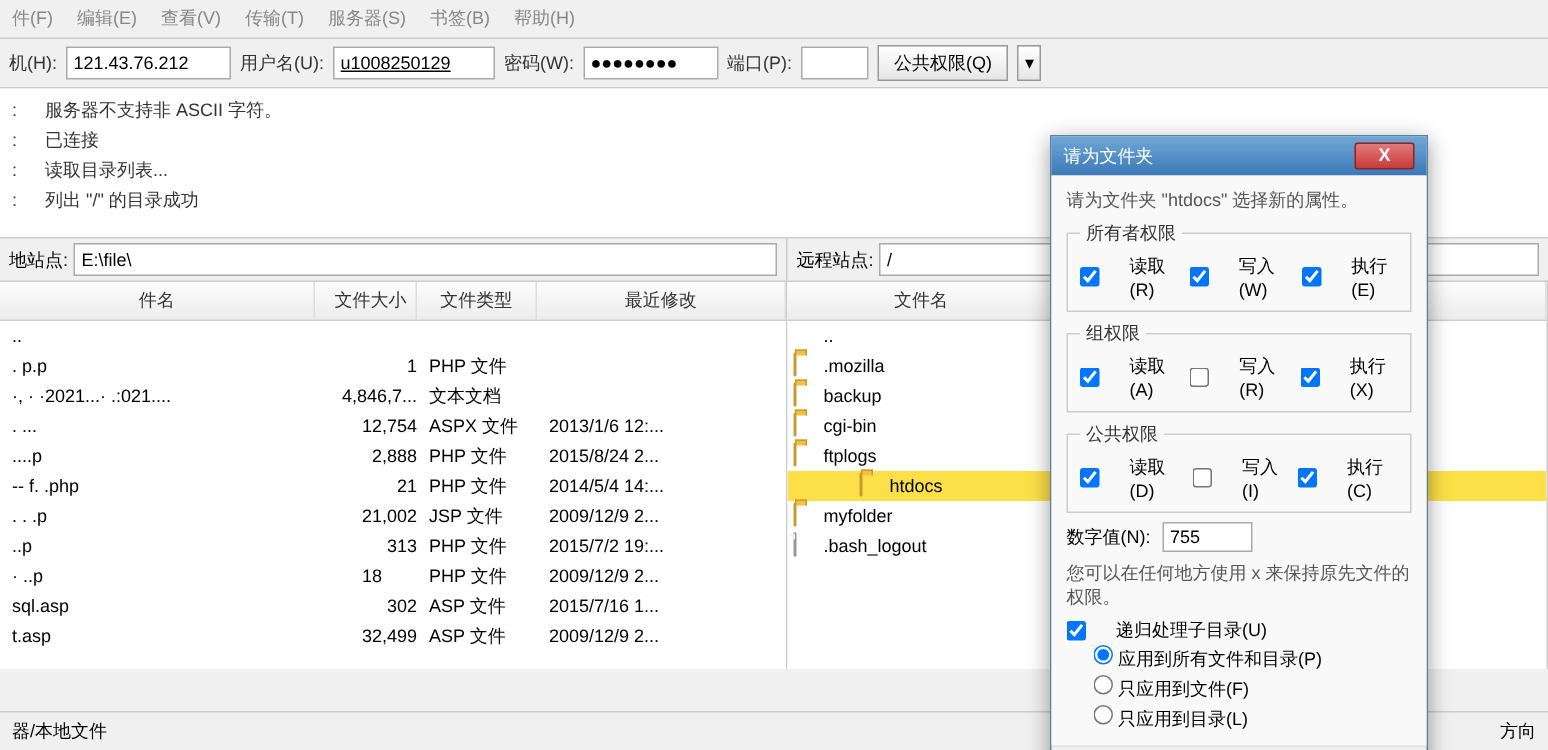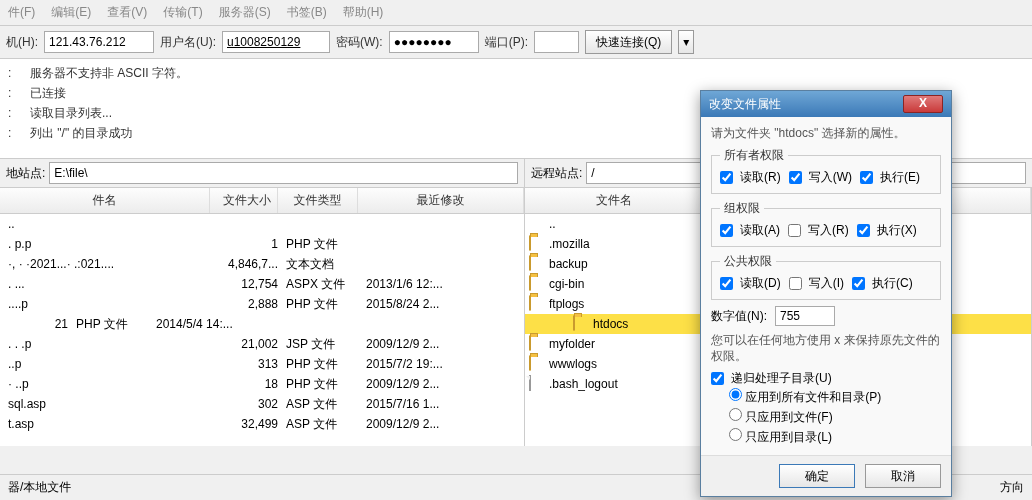--- a/index.html
+++ b/index.html
@@ -35,21 +35,21 @@
 .status { position:absolute; bottom:0; left:0; right:0; border-top:1px solid #ccc; padding:4px 8px; background:#f0f0f0; display:flex; justify-content:space-between; }
 
 
 .dlg { position:absolute; top:90px; left:700px; width:252px; background:#f0f0f0; border:1px solid #5a7fa0; box-shadow:0 4px 14px rgba(0,0,0,0.4); }
 .dlg-title { background:linear-gradient(#6fa7d6,#3b79b7); padding:4px 8px; display:flex; justify-content:space-between; align-items:center; color:#fff; }
 .dlg-close { background:linear-gradient(#e07a7a,#c93a3a); border:1px solid #8a2424; width:40px; height:18px; color:#fff; text-align:center; line-height:15px; border-radius:2px; cursor:pointer; font-weight:bold; }
 .dlg-body { padding:8px 10px; background:#f9f9f9; }
 .dlg-body fieldset { border:1px solid #ccc; padding:5px 8px 7px; margin-bottom:6px; }
 .dlg-body legend { padding:0 4px; color:#333; }
 .chk-row { display:flex; gap:8px; align-items:center; }
-.chk { display:flex; align-items:center; gap:7px; }
+.chk { display:flex; align-items:center; gap:20px; }
 .chk input { width:13px; height:13px; }
 .num-row { display:flex; align-items:center; gap:8px; margin:6px 0; }
 .num-row input { width:60px; border:1px solid #aaa; padding:2px 4px; }
 .hint { color:#555; margin-bottom:6px; line-height:16px; }
 .radio-group { margin-left:18px; }
 .radio-group label { display:block; line-height:20px; }
 .dlg-btns { display:flex; justify-content:flex-end; gap:10px; padding:8px 10px; border-top:1px solid #ddd; }
 .dlg-btns button { width:76px; height:24px; border:1px solid #999; background:linear-gradient(#fff,#e6e6e6); cursor:pointer; }
 .dlg-btns button.primary { border:1px solid #3b79b7; }
 
@@ -72,21 +72,21 @@
 
 <div class="toolbar">
   <label>机(H):</label>
   <input class="host" type="text" value="121.43.76.212" style="">
   <label>用户名(U):</label>
   <input class="user" type="text" value="u1008250129" style="">
   <label>密码(W):</label>
   <input class="pass" type="text" value="●●●●●●●●" style="">
   <label>端口(P):</label>
   <input class="port" type="text" value="" style="">
-  <button>快速连接(Q)</button>
+  <button>公共权限(Q)</button>
   <button class="dropdown-btn">▾</button>
 </div>
 
 <div class="log">
     <div class="log-line">
       <span class="prefix">:</span>
       <span>服务器不支持非 ASCII 字符。</span>
     </div>
     <div class="log-line">
       <span class="prefix">:</span>
@@ -144,39 +144,40 @@
           <div class="cell" style="width:80px">ASPX 文件</div>
           <div class="cell" style="flex:1">2013/1/6 12:...</div>
         </div>
         <div class="row">
           <div class="cell" style="width:210px">....p</div>
           <div class="cell" style="width:68px;text-align:right">2,888</div>
           <div class="cell" style="width:80px">PHP 文件</div>
           <div class="cell" style="flex:1">2015/8/24 2...</div>
         </div>
         <div class="row">
+          <div class="cell" style="width:210px">-- f. .php</div>
           <div class="cell" style="width:68px;text-align:right">21</div>
           <div class="cell" style="width:80px">PHP 文件</div>
           <div class="cell" style="flex:1">2014/5/4 14:...</div>
         </div>
         <div class="row">
           <div class="cell" style="width:210px">. . .p</div>
           <div class="cell" style="width:68px;text-align:right">21,002</div>
           <div class="cell" style="width:80px">JSP 文件</div>
           <div class="cell" style="flex:1">2009/12/9 2...</div>
         </div>
         <div class="row">
           <div class="cell" style="width:210px">..p</div>
           <div class="cell" style="width:68px;text-align:right">313</div>
           <div class="cell" style="width:80px">PHP 文件</div>
           <div class="cell" style="flex:1">2015/7/2 19:...</div>
         </div>
         <div class="row">
           <div class="cell" style="width:210px">· ..p</div>
-          <div class="cell" style="width:68px;text-align:right">18</div>
+          <div class="cell" style="width:68px;text-align:center">18</div>
           <div class="cell" style="width:80px">PHP 文件</div>
           <div class="cell" style="flex:1">2009/12/9 2...</div>
         </div>
         <div class="row">
           <div class="cell" style="width:210px">sql.asp</div>
           <div class="cell" style="width:68px;text-align:right">302</div>
           <div class="cell" style="width:80px">ASP 文件</div>
           <div class="cell" style="flex:1">2015/7/16 1...</div>
         </div>
         <div class="row">
@@ -214,24 +215,20 @@
         </div>
         <div class="row sel">
           <span class="icon"><span class="folder-icon"></span></span>
           <span>htdocs</span>
         </div>
         <div class="row">
           <span class="icon"><span class="folder-icon"></span></span>
           <span>myfolder</span>
         </div>
         <div class="row">
-          <span class="icon"><span class="folder-icon"></span></span>
-          <span>wwwlogs</span>
-        </div>
-        <div class="row">
           <span class="icon"><span class="file-icon"></span></span>
           <span>.bash_logout</span>
         </div>
       </div>
   </div>
   <div class="pane right">
     <div class="cols right-cols">
       <div class="col" style="width:70px">近修改</div>
       <div class="col" style="flex:1">权</div>
     </div>
@@ -280,21 +277,21 @@
   </div>
 </div>
 
 <div class="status">
   <span>器/本地文件</span>
   <span>方向</span>
 </div>
 
 <div class="dlg">
   <div class="dlg-title">
-    <span>改变文件属性</span>
+    <span>请为文件夹</span>
     <span class="dlg-close">X</span>
   </div>
   <div class="dlg-body">
     <div class="hint">请为文件夹 "htdocs" 选择新的属性。</div>
     <fieldset>
         <legend>所有者权限</legend>
       <div class="chk-row">
         <label class="chk">
             <input type="checkbox" checked="" style="">
             <span>读取(R)</span>

